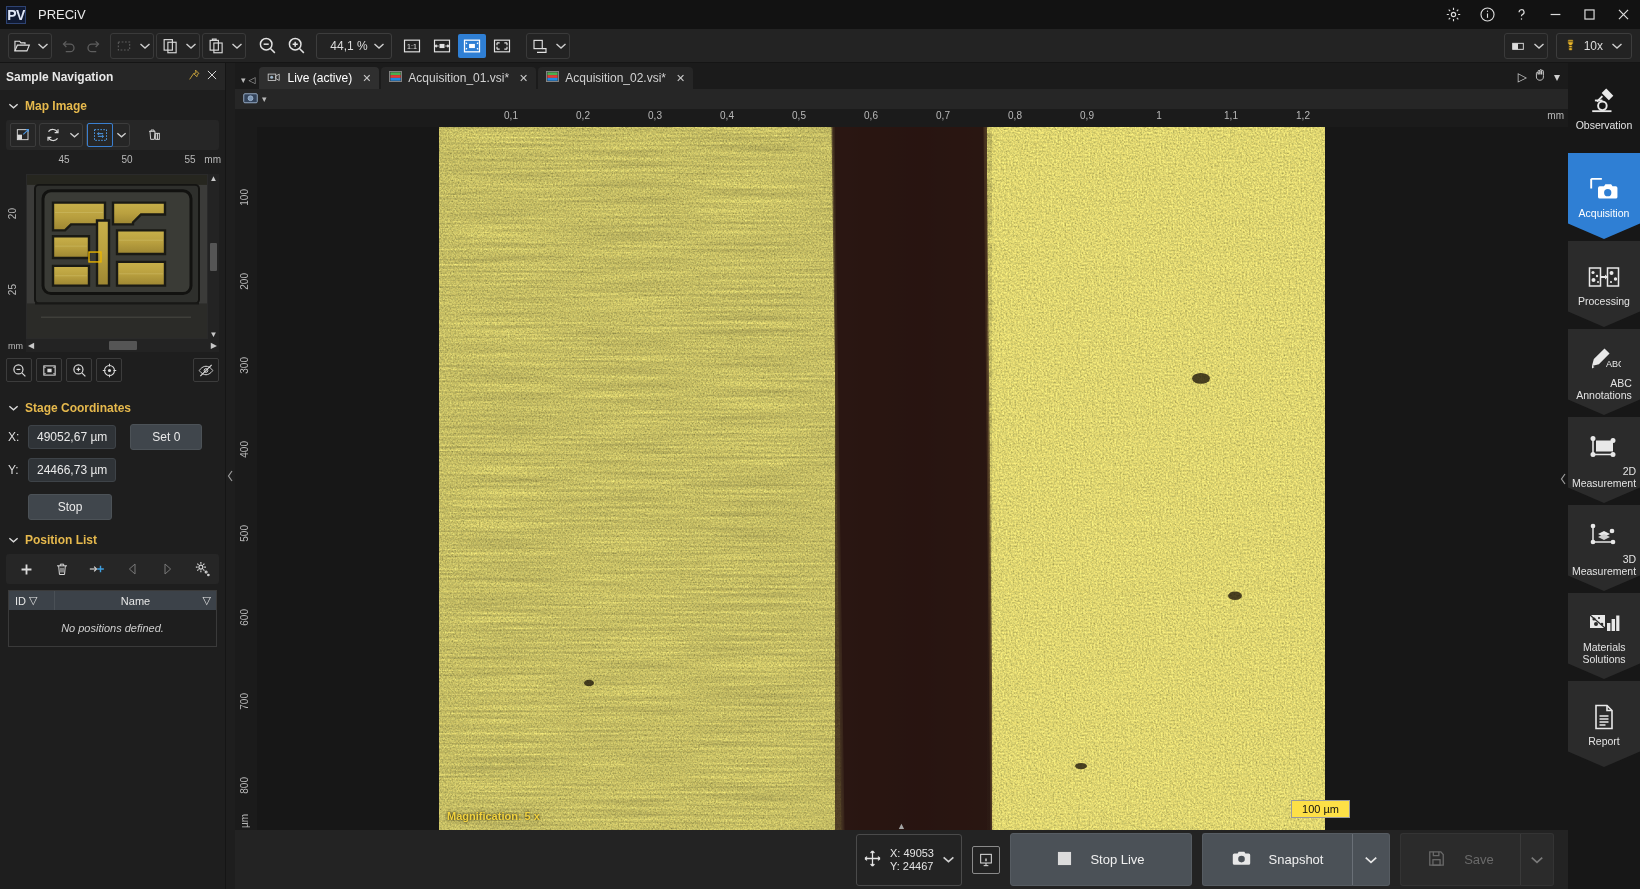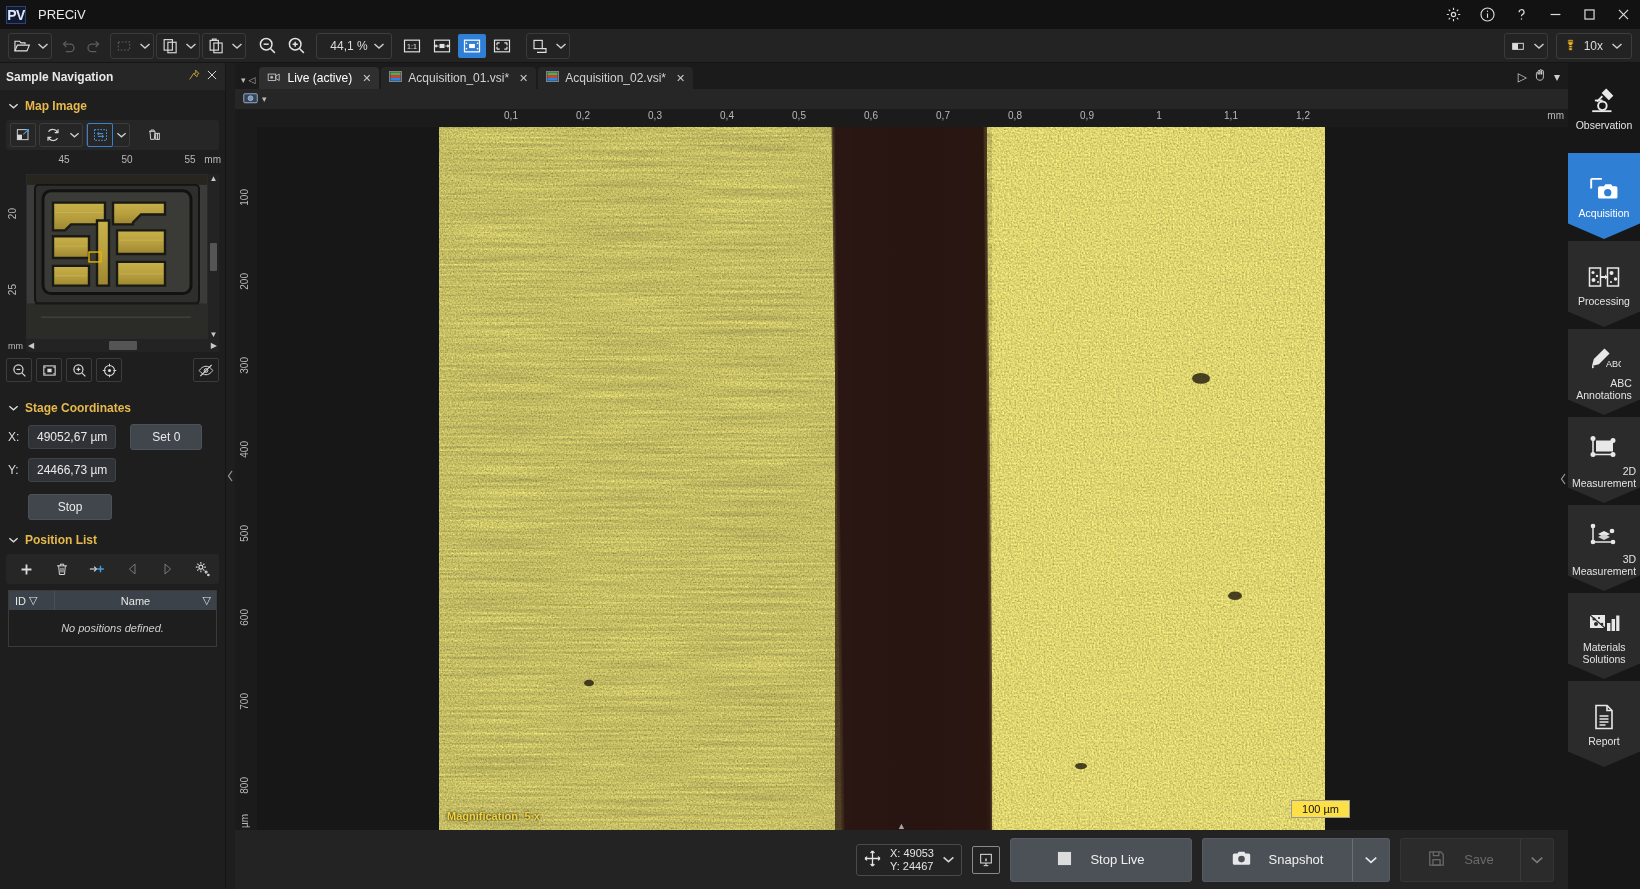--- a/index.html
+++ b/index.html
@@ -128,25 +128,25 @@
   .scalebar{ position:absolute; right:6px; bottom:14px; background:#fde047; color:#111; font-size:11px;
              padding:2px 10px; border:1px solid #999; }
   .center-collapse{ position:absolute; right:0; top:0; bottom:0; width:9px; display:flex;
                     align-items:center; justify-content:center; color:#9a9a9a; font-size:10px;}
 
   
   .bottombar{ height:59px; background:#232323; display:flex; align-items:center; gap:10px;
               padding:0 14px; flex:0 0 59px; position:relative;}
   .collapse-strip{ position:absolute; left:0; right:0; top:-9px; height:9px; }
   .coordchip{ display:flex; align-items:center; gap:8px; border:1px solid #4a4a4a; border-radius:3px;
-              height:32px; padding:0 6px; }
+              height:52px; padding:0 6px; }
   .coordchip .nums{ font-size:11px; line-height:13px; color:#e4e4e4;}
   .infobtn{ width:28px;height:28px;border:1px solid #8a8a8a;display:flex;align-items:center;justify-content:center;
             border-radius:2px; }
-  .bigbtn{ background:#4b5157; border:1px solid #565c62; border-radius:3px; height:44px;
+  .bigbtn{ background:#4b5157; border:1px solid #565c62; border-radius:3px; height:53px;
            display:flex; align-items:center; justify-content:center; gap:18px;
            font-size:13px; color:#f0f0f0; }
   .bigbtn.wide1{ width:182px; }
   .bigbtn.snap{ width:150px; border-right:none; border-top-right-radius:0; border-bottom-right-radius:0;}
   .bigbtn.snapcaret{ width:38px; border-left:1px solid #6a7077; border-top-left-radius:0;border-bottom-left-radius:0;}
   .bigbtn.dis{ background:#2b2b2b; border-color:#343434; color:#6a6a6a; }
   .bigbtn.dis.save{ width:120px; border-right:none;border-top-right-radius:0;border-bottom-right-radius:0;}
   .bigbtn.dis.savecaret{ width:34px; border-left:1px solid #3a3a3a; border-top-left-radius:0;border-bottom-left-radius:0;}
 
   

